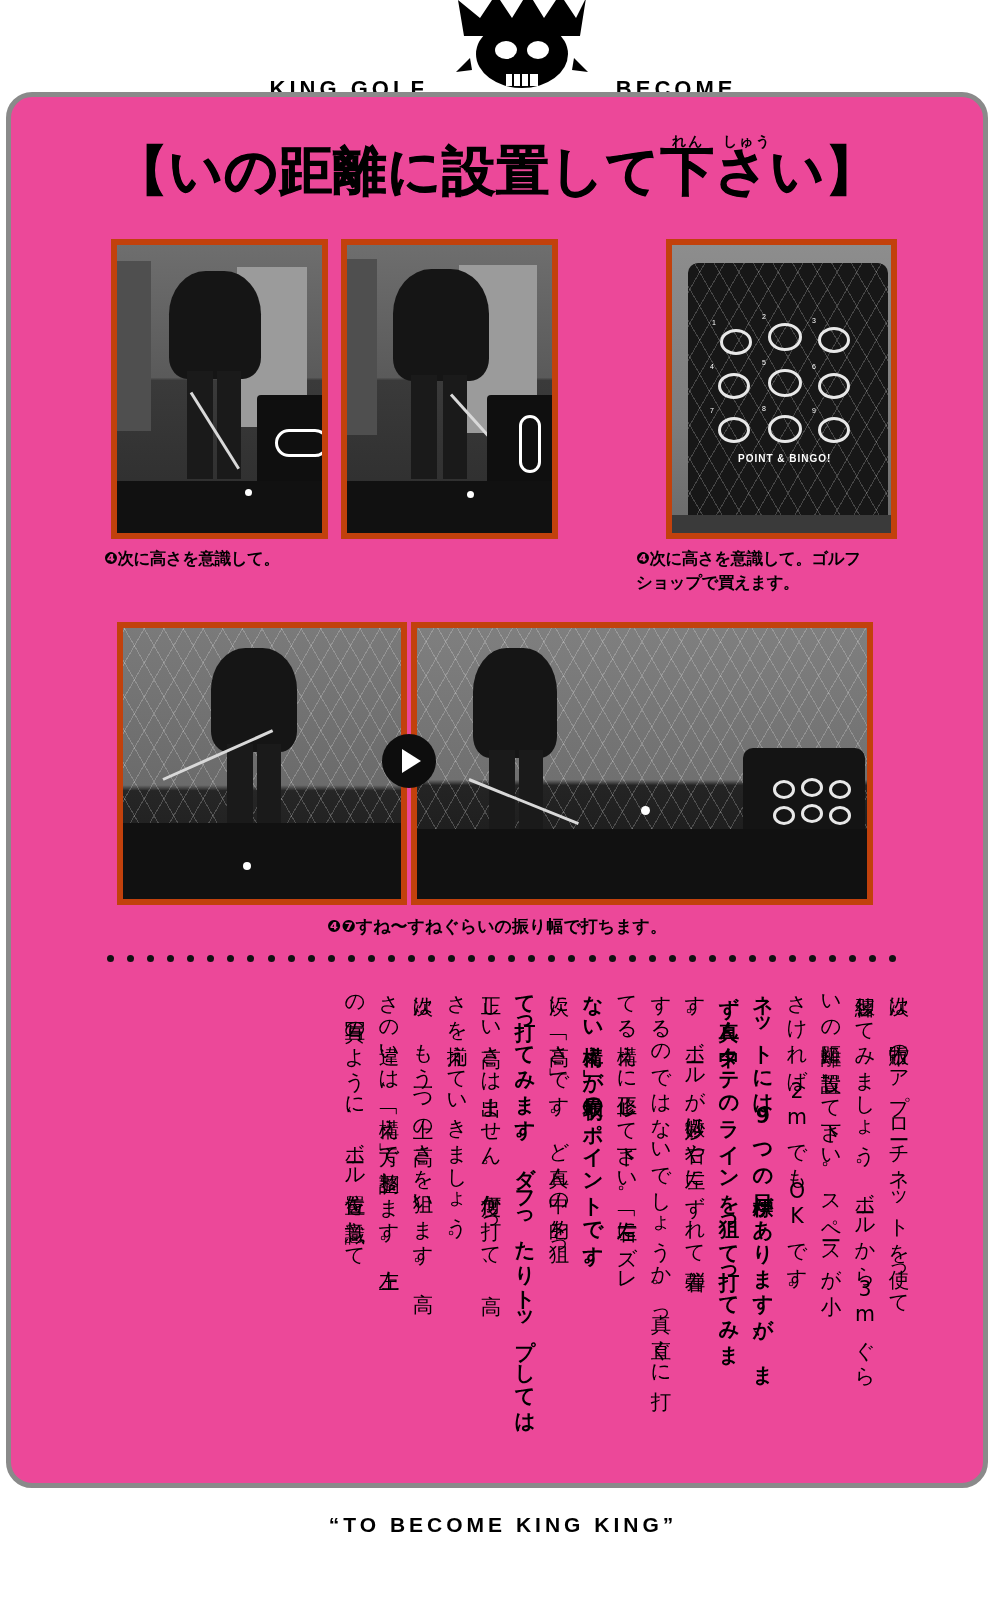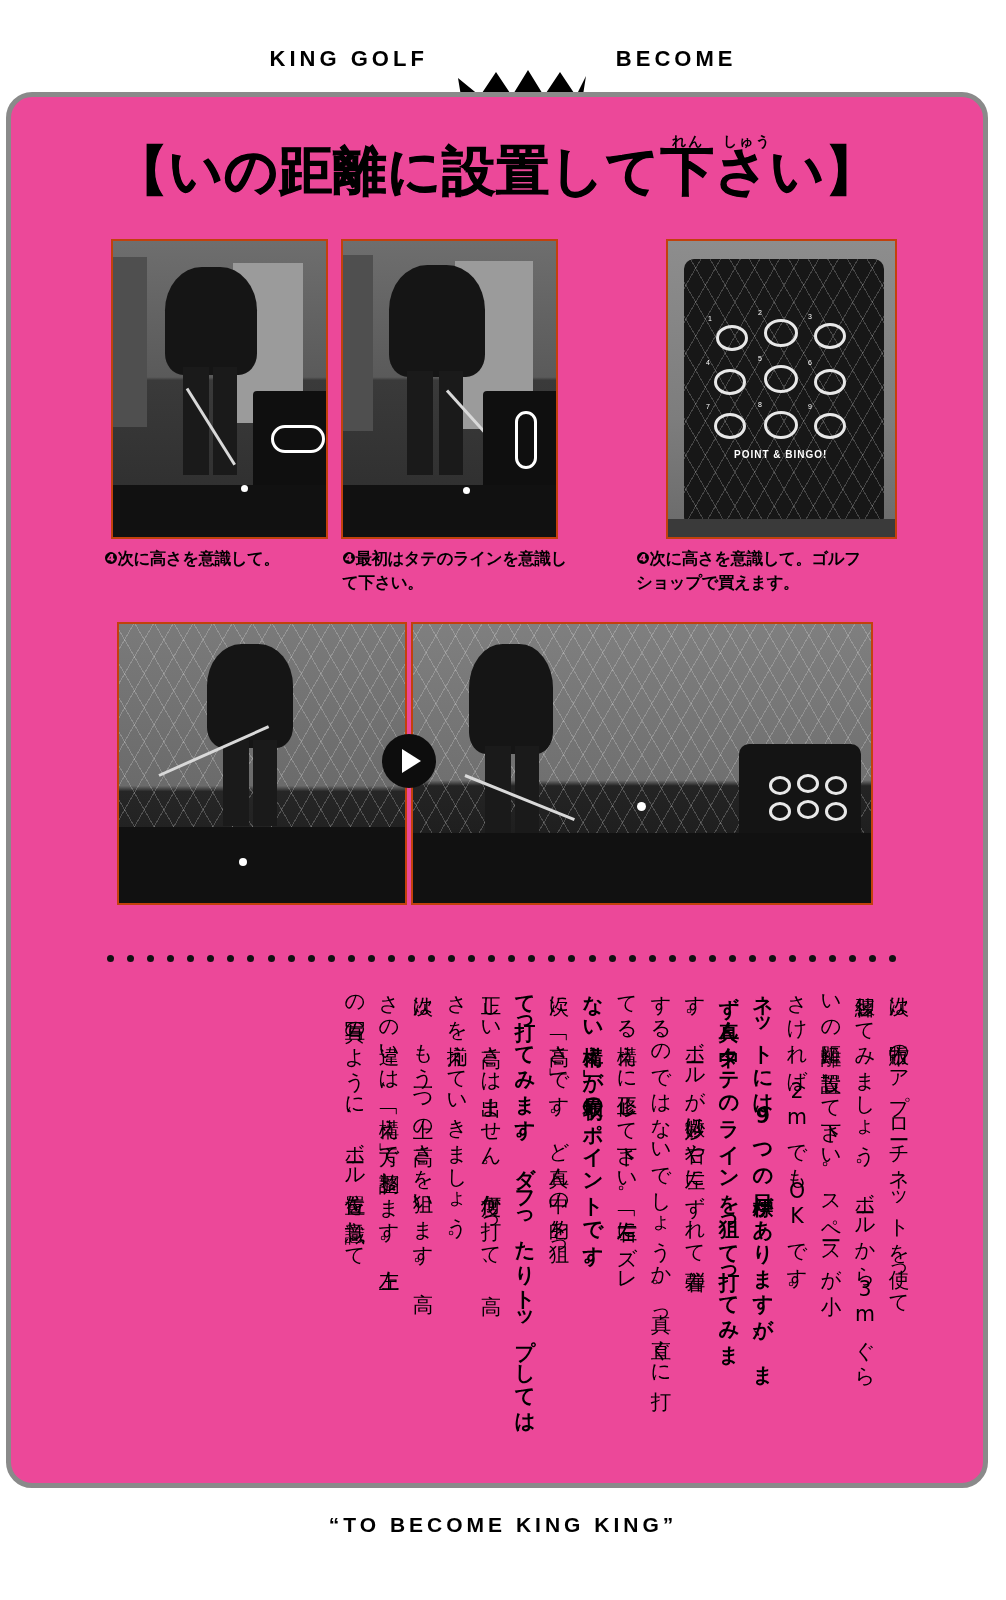--- a/index.html
+++ b/index.html
@@ -17,21 +17,21 @@
   }
 
   
   .page-header {
     position: absolute;
     top: 46px;
     left: 0;
     width: 1006px;
     height: 56px;
     display: flex;
-    align-items: flex-start;
+    align-items: flex-end;
     justify-content: center;
     gap: 0px;
   }
   .header-word {
     font-size: 22px;
     letter-spacing: 4px;
     font-weight: bold;
     color: #000;
     font-family: "Liberation Sans", sans-serif;
   }
@@ -93,21 +93,21 @@
     top: 142px;
     width: 790px;
     height: 300px;
     display: flex;
     gap: 13px;
   }
   .photo {
     background: #2b2b2b;
     position: relative;
     overflow: hidden;
-    border: 2px solid #c2410c;
+    border: 6px solid #c2410c;
     box-sizing: border-box;
   }
   .p1 { width: 217px; height: 300px; }
   .p2 { width: 217px; height: 300px; }
   .p3 { width: 231px; height: 300px; margin-left: 95px; }
 
   .cap-row-1 {
     position: absolute;
     left: 88px;
     top: 450px;
@@ -327,23 +327,20 @@
       <div class="ph-label" style="left:140px;top:162px;">9</div>
       <div class="ph-label" style="left:66px;top:208px;font-size:10px;font-weight:bold;letter-spacing:1px;">POINT &amp; BINGO!</div>
       <div class="ph-floor" style="left:0;bottom:0;width:100%;height:18px;background:#3a3a3a;"></div>
     </div>
   </div>
 
   <div class="cap-row-1">
     <div class="caption c1">
       <span>❹</span><span>次に高さを意識して。</span>
     </div>
-    <div class="caption c2">
-      <span>❹</span><span>最初はタテのラインを意識して下さい。</span>
-    </div>
     <div class="caption c3">
       <span>❹</span><span>次に高さを意識して。ゴルフショップで買えます。</span>
     </div>
   </div>
 
   <div class="photo-row-2">
 
     <div class="photo p4">
       <div class="ph-wall" style="background:linear-gradient(180deg,#7a7a7a 0%,#6b6b6b 58%,#262626 60%,#1a1a1a 100%);"></div>
       <div class="ph-netgrid"></div>
@@ -369,20 +366,23 @@
       <div class="ph-target" style="left:384px;top:150px;width:16px;height:13px;"></div>
       <div class="ph-target" style="left:412px;top:152px;width:16px;height:13px;"></div>
       <div class="ph-target" style="left:356px;top:178px;width:16px;height:13px;"></div>
       <div class="ph-target" style="left:384px;top:176px;width:16px;height:13px;"></div>
       <div class="ph-target" style="left:412px;top:178px;width:16px;height:13px;"></div>
       <div class="ph-floor" style="left:0;bottom:0;width:100%;height:70px;"></div>
       <div class="ph-ball" style="left:224px;top:178px;width:9px;height:9px;"></div>
     </div>
   </div>
 
+  <div class="cap-row-2">
+    <span>❹❼</span><span>すね〜すねぐらいの振り幅で打ちます。</span>
+  </div>
 
   <div class="dots">
     <i class="dot"></i>
       <i class="dot"></i>
       <i class="dot"></i>
       <i class="dot"></i>
       <i class="dot"></i>
     <i class="dot"></i>
       <i class="dot"></i>
       <i class="dot"></i>

